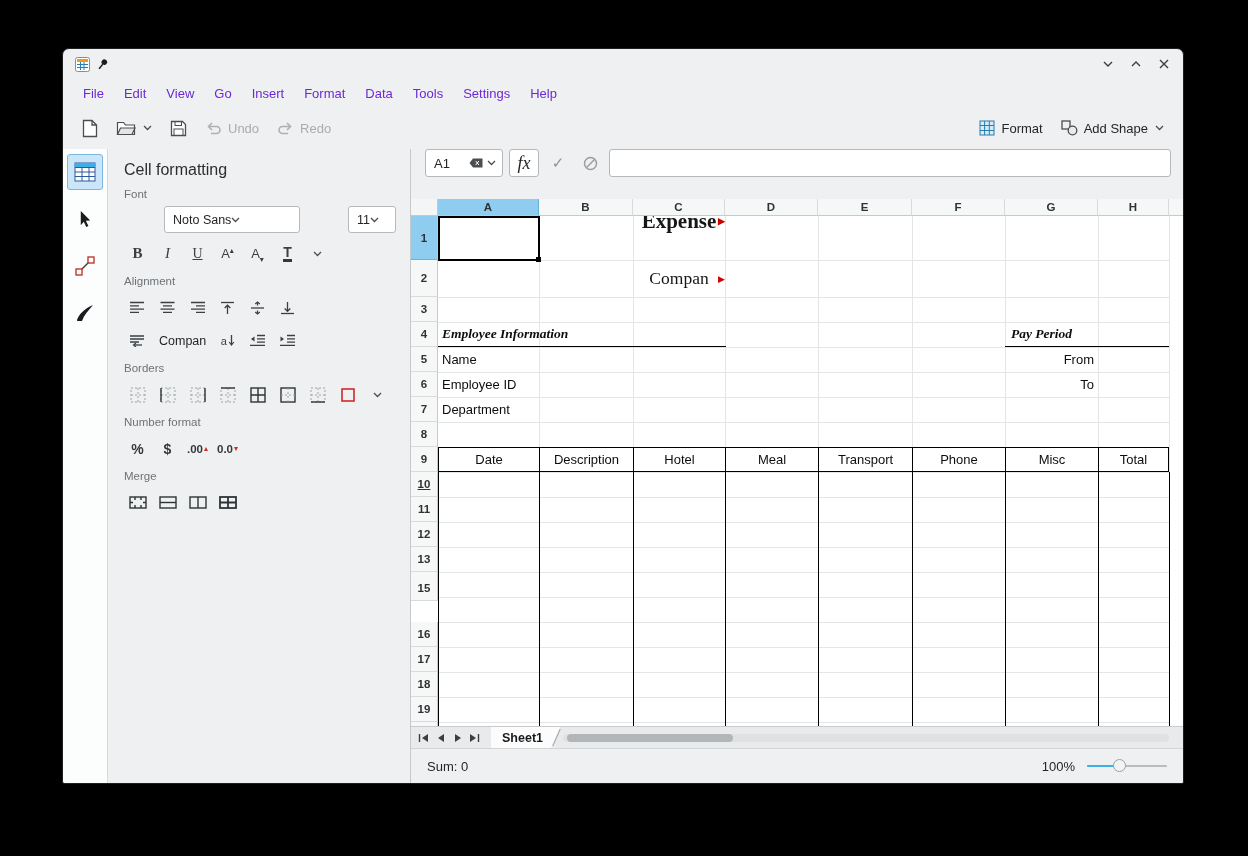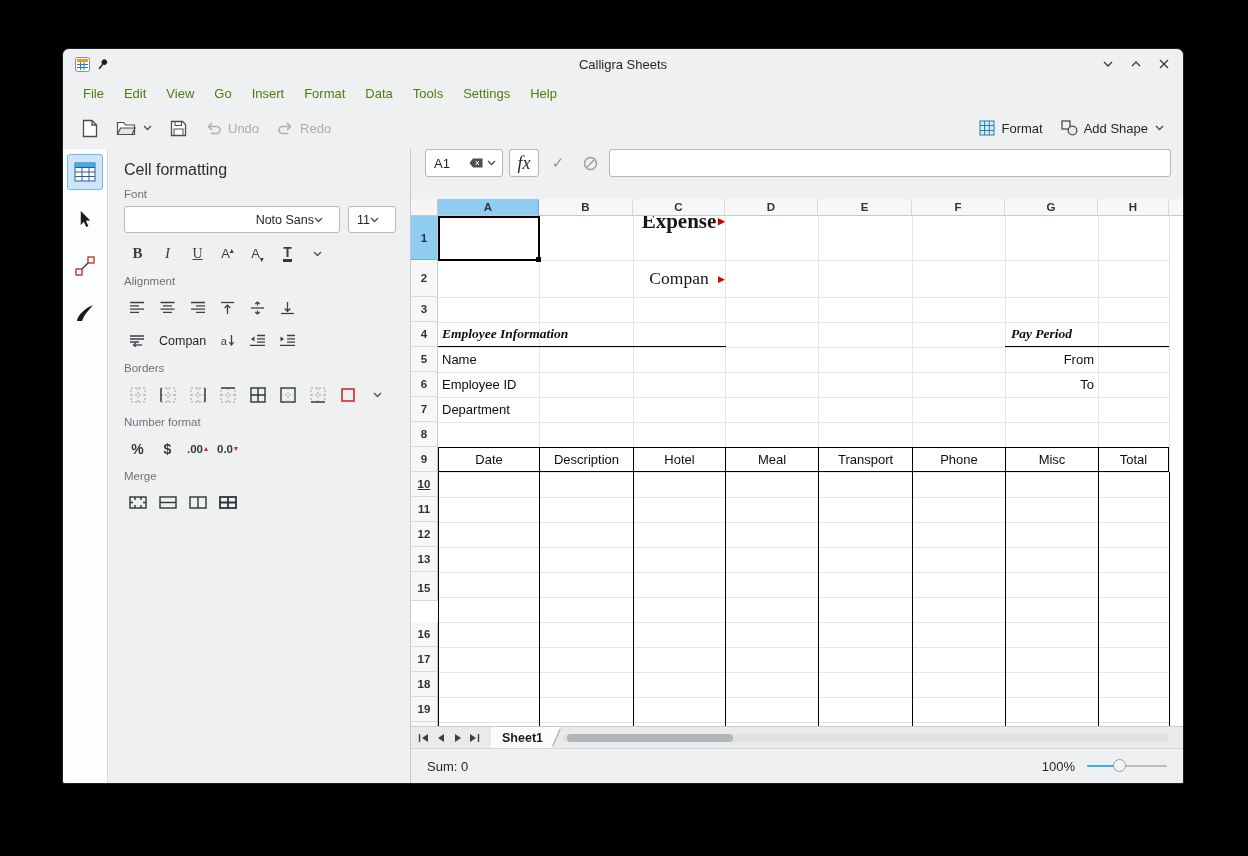--- a/index.html
+++ b/index.html
@@ -15,21 +15,21 @@
   
   .titlebar{height:30px;display:flex;align-items:center;padding:0 12px;position:relative;flex:0 0 auto;}
   .tb-left{display:flex;align-items:center;gap:7px;}
   .win-title{position:absolute;left:0;right:0;text-align:center;font-size:13px;color:#232629;}
   .win-controls{margin-left:auto;display:flex;align-items:center;gap:14px;z-index:2;}
   .win-controls span{display:flex;}
   .pin-rot{transform:rotate(38deg);}
 
   
   .menubar{height:28px;display:flex;align-items:center;padding:0 10px;flex:0 0 auto;}
-  .menu-item{padding:4px 10px;font-size:13px;color:#4d7c0f;border-radius:3px;}
+  .menu-item{padding:4px 10px;font-size:13px;color:#6d28d9;border-radius:3px;}
 
   
   .toolbar{height:42px;display:flex;align-items:center;padding:0 12px;gap:4px;flex:0 0 auto;}
   .tb-btn{display:flex;align-items:center;gap:6px;padding:5px 7px;border-radius:3px;font-size:13px;color:#232629;}
   .tb-btn.disabled{color:#a9abad;}
   .tb-chev{margin-left:1px;}
   .tb-spacer{flex:1;}
 
   
   .main{flex:1;display:flex;min-height:0;}
@@ -37,21 +37,21 @@
   
   .toolstrip{width:45px;background:#fcfdfd;border-right:1px solid #d8d9da;display:flex;flex-direction:column;align-items:center;padding-top:5px;gap:11px;flex:0 0 auto;}
   .tool-btn{width:36px;height:36px;display:flex;align-items:center;justify-content:center;border-radius:3px;}
   .tool-btn.active{background:#cbe6f8;border:1px solid #7cb8e0;}
 
   
   .panel{width:303px;background:#eff0f1;border-right:1px solid #c6c8c9;padding:10px 14px 0 16px;flex:0 0 auto;overflow:hidden;}
   .panel-title{font-size:16px;color:#2b2e30;margin:2px 0 6px;}
   .sec{font-size:11.5px;color:#6e7377;margin:9px 0 6px;}
   .font-row{display:flex;gap:8px;}
-  .select{height:27px;background:#fff;border:1px solid #b6babc;border-radius:3px;display:flex;align-items:center;justify-content:flex-end;padding:0 16px;font-size:12.5px;color:#232629;}
+  .select{height:27px;background:#fff;border:1px solid #b6babc;border-radius:3px;display:flex;align-items:center;justify-content:flex-start;padding:0 8px;font-size:12.5px;color:#232629;margin-left:40px;}
   .select.family{flex:1;}
   .select.size{width:48px;}
   .btn-row{display:flex;align-items:center;gap:3px;margin:8px 0 2px;}
   .pbtn{height:25px;min-width:27px;display:inline-flex;align-items:center;justify-content:center;color:#3b3f42;border-radius:3px;position:relative;}
   .g-b{font-family:"Liberation Serif",serif;font-weight:bold;font-size:15px;}
   .g-i{font-family:"Liberation Serif",serif;font-style:italic;font-size:15px;}
   .g-u{font-family:"Liberation Serif",serif;font-size:14px;text-decoration:underline;}
   .g-a{font-size:13px;}
   .g-a i{font-style:normal;font-size:8px;position:relative;}
   .g-a i.up{top:-5px;}
@@ -120,21 +120,20 @@
   .zs-track{position:absolute;left:0;right:0;top:6px;height:2px;background:#b9bcbd;border-radius:1px;}
   .zs-fill{position:absolute;left:0;top:6px;width:32px;height:2px;background:#3daee9;border-radius:1px;}
   .zs-handle{position:absolute;left:26px;top:0;width:13px;height:13px;border-radius:50%;background:#f2f3f4;border:1px solid #9da1a3;}
 </style>
 </head>
 <body>
 
 <div class="window">
 
   <div class="titlebar">
-    <div class="win-title">Calligra Sheets</div>
     <div class="tb-left">
       <span>
         <svg width="15" height="15" viewBox="0 0 15 15">
             <rect x="0.5" y="0.5" width="14" height="14" rx="2" fill="#fff" stroke="#8a8d8f"></rect>
             <rect x="2" y="2" width="11" height="3" fill="#f39c12"></rect>
             <path d="M2 7.5h11M2 10.5h11M5.5 5v8M9 5v8" stroke="#2980b9" stroke-width="1" fill="none"></path>
           </svg>
       </span>
       <span class="pin-rot">
         <svg width="11" height="13" viewBox="0 0 11 13">

